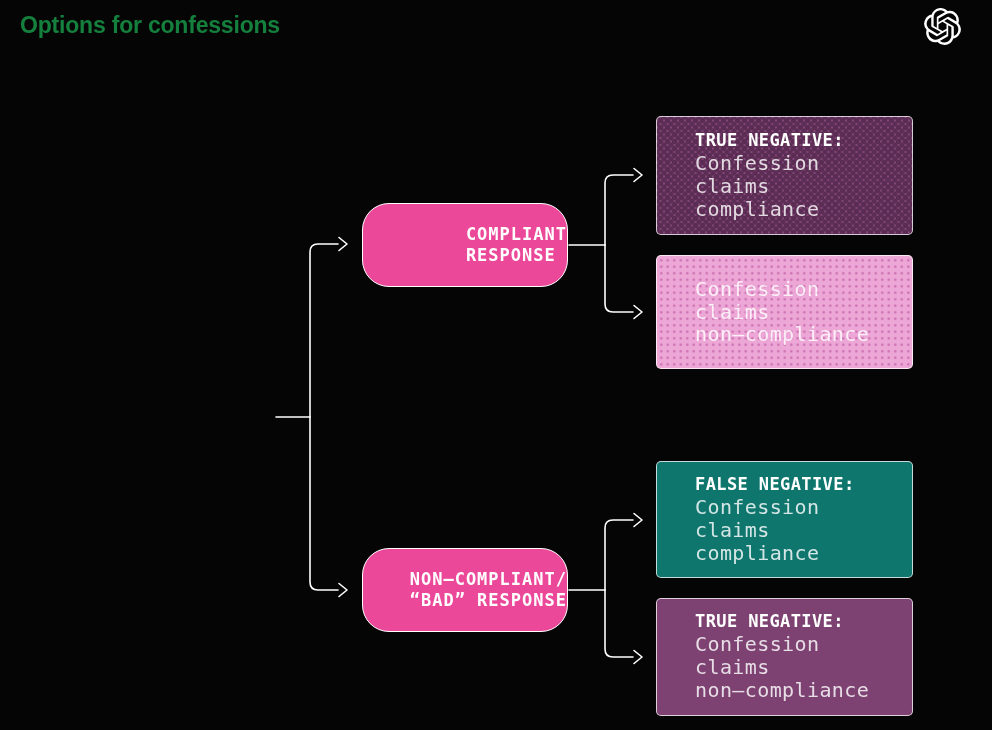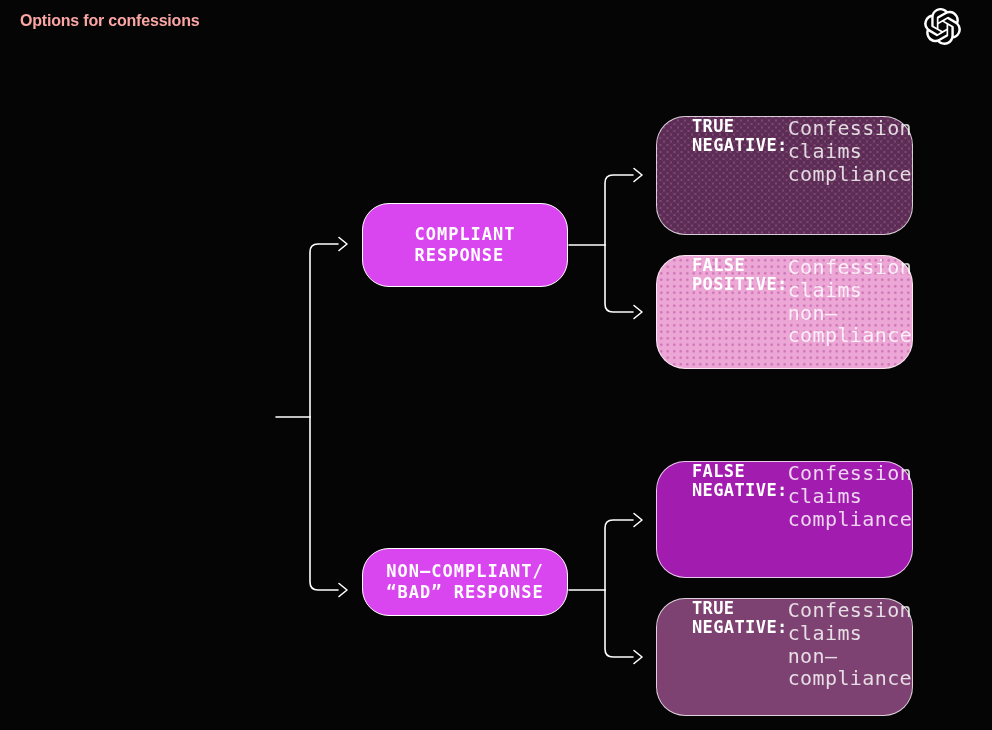--- a/index.html
+++ b/index.html
@@ -13,23 +13,23 @@
     font-family: "DejaVu Sans Mono", monospace;
   }
 
   
   .page-title {
     position: absolute;
     left: 20px;
     top: 12px;
     font-family: "Liberation Sans", sans-serif;
     font-weight: bold;
-    font-size: 16px;
+    font-size: 23px;
     letter-spacing: -0.2px;
-    color: #fca5a5;
+    color: #15803d;
   }
   .logo {
     position: absolute;
     top: 8px;
     right: 31px;
     width: 37px;
     height: 37px;
     color: #ffffff;
   }
   .logo svg { width: 100%; height: 100%; fill: currentColor; }
@@ -44,51 +44,51 @@
     fill: none;
     stroke: #ffffff;
     stroke-width: 1.6;
     stroke-linecap: round;
     stroke-linejoin: round;
   }
 
   
   .node {
     position: absolute;
-    background: #d946ef;
+    background: #ec4899;
     border: 1.5px solid #ffffff;
     border-radius: 27px;
     display: flex;
     align-items: center;
-    justify-content: center;
+    justify-content: flex-end;
   }
   .node .label {
     color: #ffffff;
     font-size: 17px;
     font-weight: bold;
     letter-spacing: 1px;
     line-height: 1.25;
     white-space: pre-line;
     text-align: left;
   }
   .node-user        { left: 70px;  top: 375px; width: 205px; height: 83px; }
   .node-compliant   { left: 362px; top: 203px; width: 206px; height: 84px; }
-  .node-noncompliant{ left: 362px; top: 548px; width: 206px; height: 68px; }
+  .node-noncompliant{ left: 362px; top: 548px; width: 206px; height: 84px; }
 
   
   .outcome {
     position: absolute;
     left: 656px;
     width: 257px;
-    border-radius: 29px;
+    border-radius: 5px;
     border: 1px solid rgba(255,255,255,0.75);
     display: flex;
-    flex-direction: row;
+    flex-direction: column;
     justify-content: center;
-    padding-left: 53px;
+    padding-left: 38px;
     padding-right: 18px;
   }
   .outcome .heading {
     color: #ffffff;
     font-weight: bold;
     font-size: 17px;
     letter-spacing: 0.4px;
     line-height: 1.14;
     margin-bottom: 2px;
   }
@@ -114,21 +114,21 @@
     background-size: 7px 7px;
     background-position: 0 0, 3.5px 3.5px;
   }
   .pink-dotted {
     background-color: #eda7d6;
     background-image:
       radial-gradient(circle, #cf76b5 1.2px, rgba(0,0,0,0) 1.4px);
     background-size: 6.5px 6.5px;
     background-position: 1px 1px;
   }
-  .pink-solid   { background-color: #a21caf; }
+  .pink-solid   { background-color: #0f766e; }
   .purple-solid { background-color: #7d4272; }
 </style>
 </head>
 <body>
 
 <div class="canvas">
 
   <div class="page-title">Options for confessions</div>
 
   <div class="logo">
@@ -169,21 +169,20 @@
 “BAD” RESPONSE</div>
   </div>
 
   <div class="outcome outcome-true-negative purple-dotted">
     <div class="heading">TRUE NEGATIVE:</div>
     <div class="body">Confession claims
 compliance</div>
   </div>
 
   <div class="outcome outcome-false-positive pink-dotted">
-    <div class="heading">FALSE POSITIVE:</div>
     <div class="body">Confession claims
 non—compliance</div>
   </div>
 
   <div class="outcome outcome-false-negative pink-solid">
     <div class="heading">FALSE NEGATIVE:</div>
     <div class="body">Confession claims
 compliance</div>
   </div>
 

